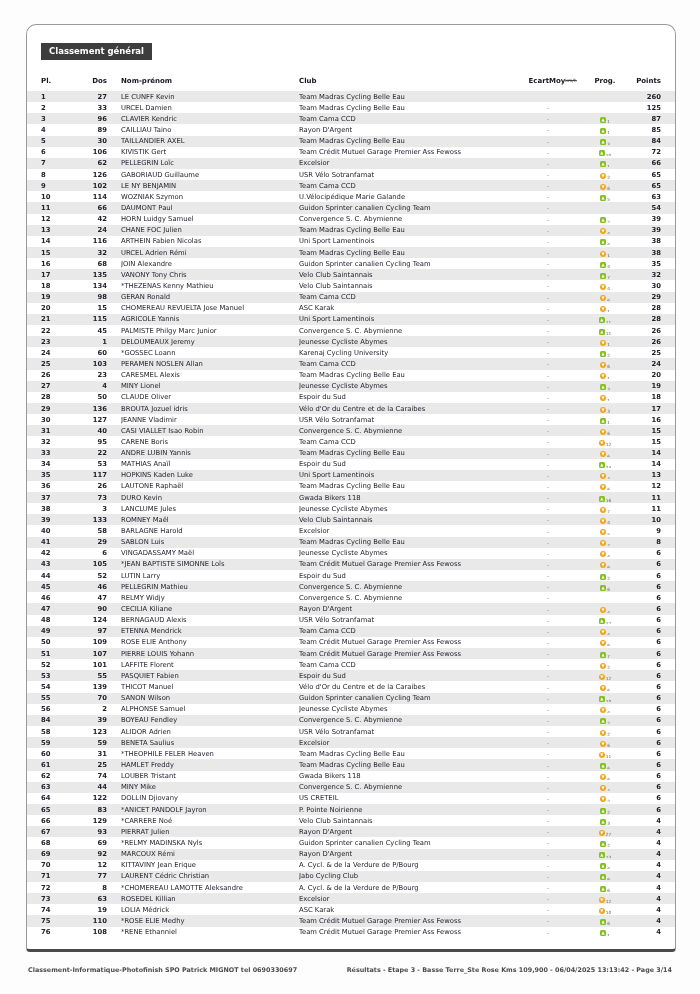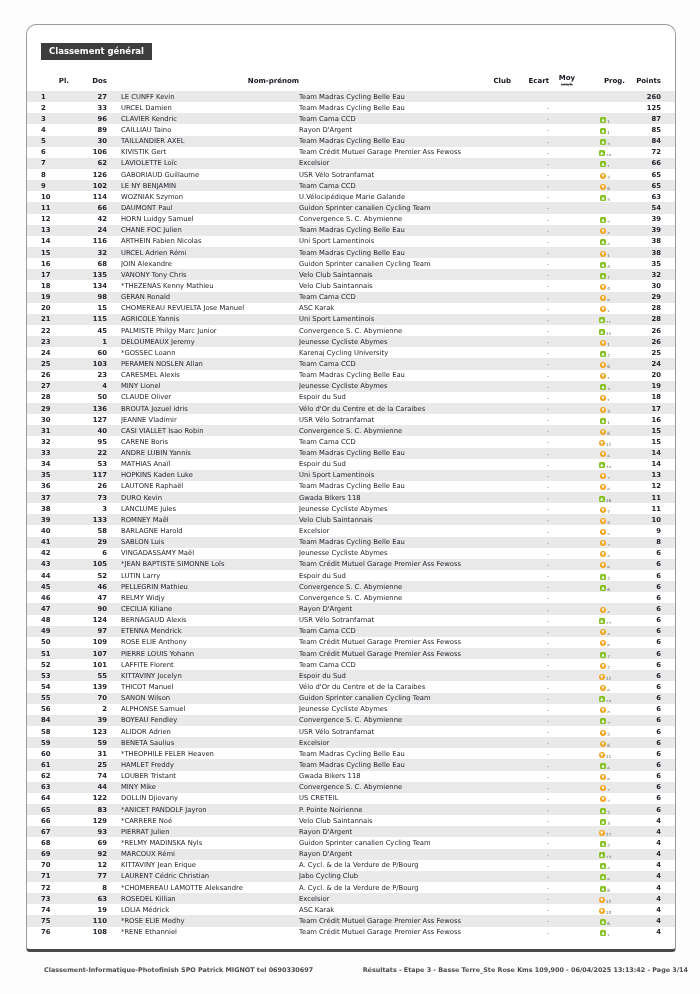--- a/index.html
+++ b/index.html
@@ -21,35 +21,35 @@
   .c.pl    { width:28px;  text-align:left;  font-weight:bold; }
   .c.dos   { width:38px;  text-align:right; font-weight:bold; }
   .c.gap1  { width:14px; }
   .c.name  { width:178px; text-align:left; }
   .c.club  { width:212px; text-align:left; }
   .c.ecart { width:38px;  text-align:right; }
   .c.moy   { width:36px;  text-align:center; }
   .c.prog  { width:40px;  text-align:center; }
   .c.pts   { width:36px;  text-align:right; font-weight:bold; }
   .thead { margin-top:13px; font-size:7px; font-weight:bold; color:#15151f; height:16px; }
-  .thead .c { font-weight:bold;text-align:right; }
-  .th-moy-wrap { display:flex; flex-direction:column; align-items:center; line-height:1; }
+  .thead .c { font-weight:bold; }
+  .th-moy-wrap { display:flex; flex-direction:row; align-items:center; line-height:1; }
   .moy-sub { font-size:4.5px; font-weight:normal; text-decoration:line-through; color:#444; margin-top:1px; }
   .tbody { margin-top:2px; }
   .trow { height:11.15px; font-size:6.8px; }
   .trow:nth-child(odd) { background:#e9e9e9; }
   .trow .ecart { color:#8a8a8a; font-size:6px; }
   .prog-wrap { display:inline-flex; align-items:flex-end; justify-content:center; }
   .prog-icon { display:inline-flex; width:6px; height:6px; align-items:center;
                justify-content:center; font-size:4px; line-height:1; color:#fff; }
   .prog-icon.up   { background:#84c01f; border-radius:1.5px; }
   .prog-icon.down { background:#f2a41b; border-radius:50%; }
   .prog-n { font-size:4.3px; color:#5a6577; margin-left:1px; position:relative; top:1.5px; }
   .footer {
-    position:absolute; left:44px; top:966px; width:644px;
+    position:absolute; left:28px; top:966px; width:644px;
     display:flex; justify-content:space-between;
     font-size:6.4px; font-weight:bold; color:#4c4c4c;
   }
 </style>
 </head>
 <body>
 
 <div class="page">
   <div class="title-box">Classement général</div>
 
@@ -170,21 +170,21 @@
         <span class="prog-n">10</span>
       </span>
     </span>
     <span class="c pts">72</span>
   </div>
 
   <div class="grid-row trow">
     <span class="c pl">7</span>
     <span class="c dos">62</span>
     <span class="c gap1"></span>
-    <span class="c name">LAVIOLETTE Loïc</span>
+    <span class="c name">PELLEGRIN Loïc</span>
     <span class="c club">Excelsior</span>
     <span class="c ecart">-</span>
     <span class="c moy"></span>
     <span class="c prog">
       <span class="prog-wrap">
         <span class="prog-icon up">▲</span>
         <span class="prog-n">1</span>
       </span>
     </span>
     <span class="c pts">66</span>
@@ -952,21 +952,21 @@
         <span class="prog-n">2</span>
       </span>
     </span>
     <span class="c pts">6</span>
   </div>
 
   <div class="grid-row trow">
     <span class="c pl">53</span>
     <span class="c dos">55</span>
     <span class="c gap1"></span>
-    <span class="c name">KITTAVINY Jocelyn</span>
+    <span class="c name">PASQUIET Fabien</span>
     <span class="c club">Espoir du Sud</span>
     <span class="c ecart">-</span>
     <span class="c moy"></span>
     <span class="c prog">
       <span class="prog-wrap">
         <span class="prog-icon down">▼</span>
         <span class="prog-n">12</span>
       </span>
     </span>
     <span class="c pts">6</span>

